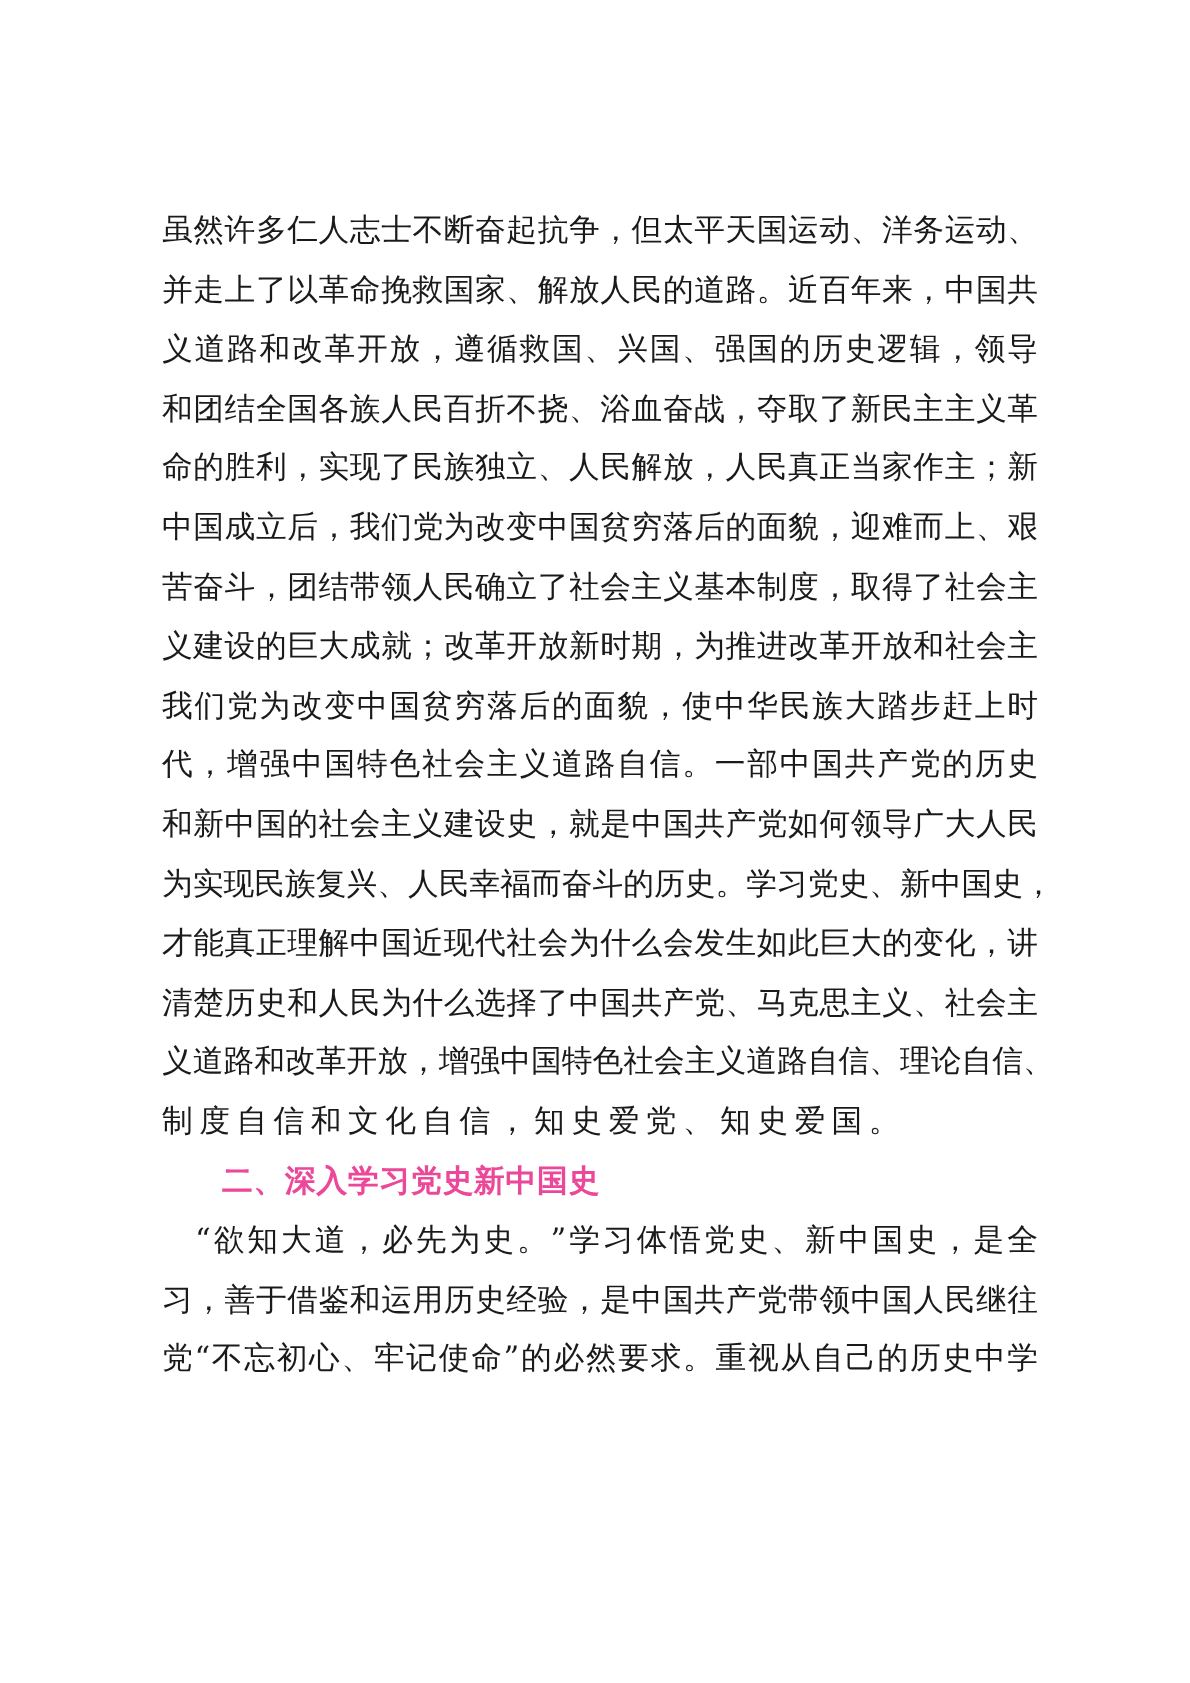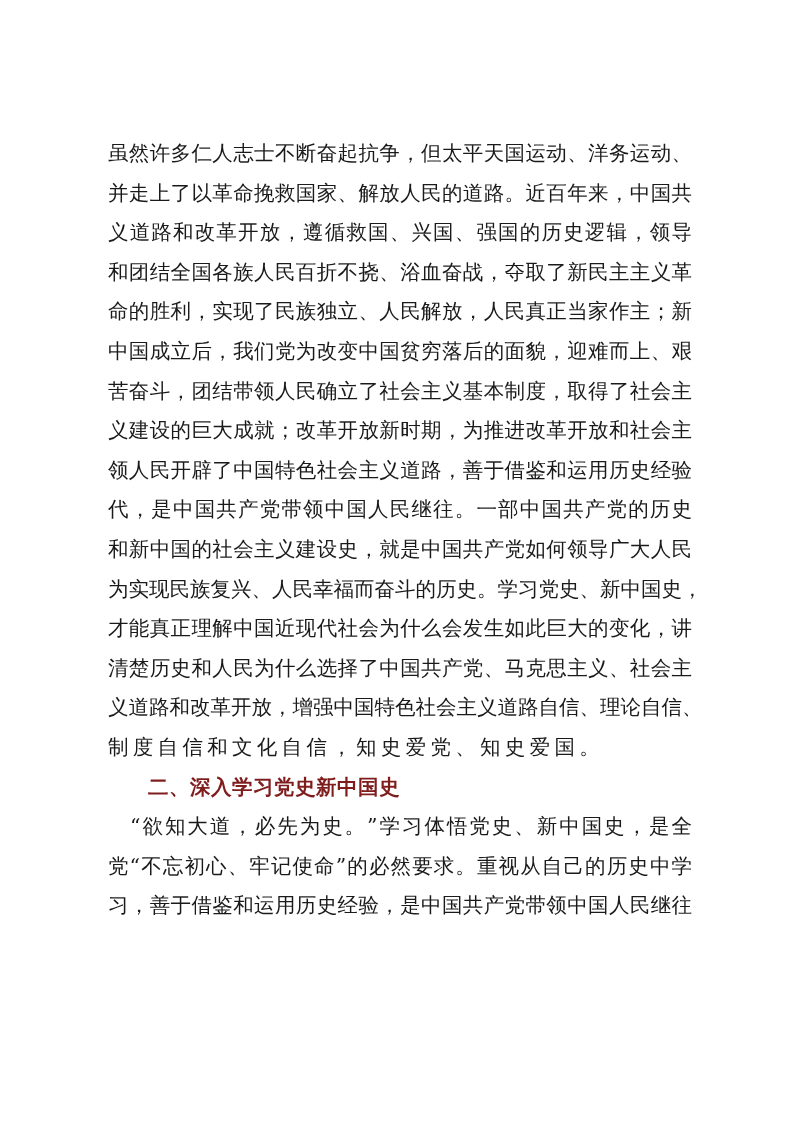--- a/index.html
+++ b/index.html
@@ -41,21 +41,21 @@
     .line.last {
       text-align-last: left;
       letter-spacing: 4.3px;
     }
     .heading {
       height: 39.6px;
       line-height: 39.6px;
       font-family: "DejaVu Sans", "Liberation Sans", sans-serif;
       font-weight: bold;
       font-size: 20.5px;
-      color: #7f1d1d;
+      color: #ec4899;
       padding-left: 40px;
       white-space: nowrap;
       letter-spacing: 0.5px;
     }
     .indent {
       padding-left: 22px;
     }
   </style>
 </head>
 <body>
@@ -65,32 +65,32 @@
 
     <div>
       <div class="line">虽然许多仁人志士不断奋起抗争，但太平天国运动、洋务运动、</div>
       <div class="line">并走上了以革命挽救国家、解放人民的道路。近百年来，中国共</div>
       <div class="line">义道路和改革开放，遵循救国、兴国、强国的历史逻辑，领导</div>
       <div class="line">和团结全国各族人民百折不挠、浴血奋战，夺取了新民主主义革</div>
       <div class="line">命的胜利，实现了民族独立、人民解放，人民真正当家作主；新</div>
       <div class="line">中国成立后，我们党为改变中国贫穷落后的面貌，迎难而上、艰</div>
       <div class="line">苦奋斗，团结带领人民确立了社会主义基本制度，取得了社会主</div>
       <div class="line">义建设的巨大成就；改革开放新时期，为推进改革开放和社会主</div>
-      <div class="line">领人民开辟了中国特色社会主义道路，善于借鉴和运用历史经验</div>
-      <div class="line">代，是中国共产党带领中国人民继往。一部中国共产党的历史</div>
+      <div class="line">我们党为改变中国贫穷落后的面貌，使中华民族大踏步赶上时</div>
+      <div class="line">代，增强中国特色社会主义道路自信。一部中国共产党的历史</div>
       <div class="line">和新中国的社会主义建设史，就是中国共产党如何领导广大人民</div>
       <div class="line">为实现民族复兴、人民幸福而奋斗的历史。学习党史、新中国史，</div>
       <div class="line">才能真正理解中国近现代社会为什么会发生如此巨大的变化，讲</div>
       <div class="line">清楚历史和人民为什么选择了中国共产党、马克思主义、社会主</div>
       <div class="line">义道路和改革开放，增强中国特色社会主义道路自信、理论自信、</div>
       <div class="line last">制度自信和文化自信，知史爱党、知史爱国。</div>
     </div>
 
     <div class="heading">二、深入学习党史新中国史</div>
 
     <div>
       <div class="line indent">“欲知大道，必先为史。”学习体悟党史、新中国史，是全</div>
+      <div class="line">习，善于借鉴和运用历史经验，是中国共产党带领中国人民继往</div>
       <div class="line">党“不忘初心、牢记使命”的必然要求。重视从自己的历史中学</div>
-      <div class="line">习，善于借鉴和运用历史经验，是中国共产党带领中国人民继往</div>
     </div>
 
   </div>
 </div>
 
 </body></html>

